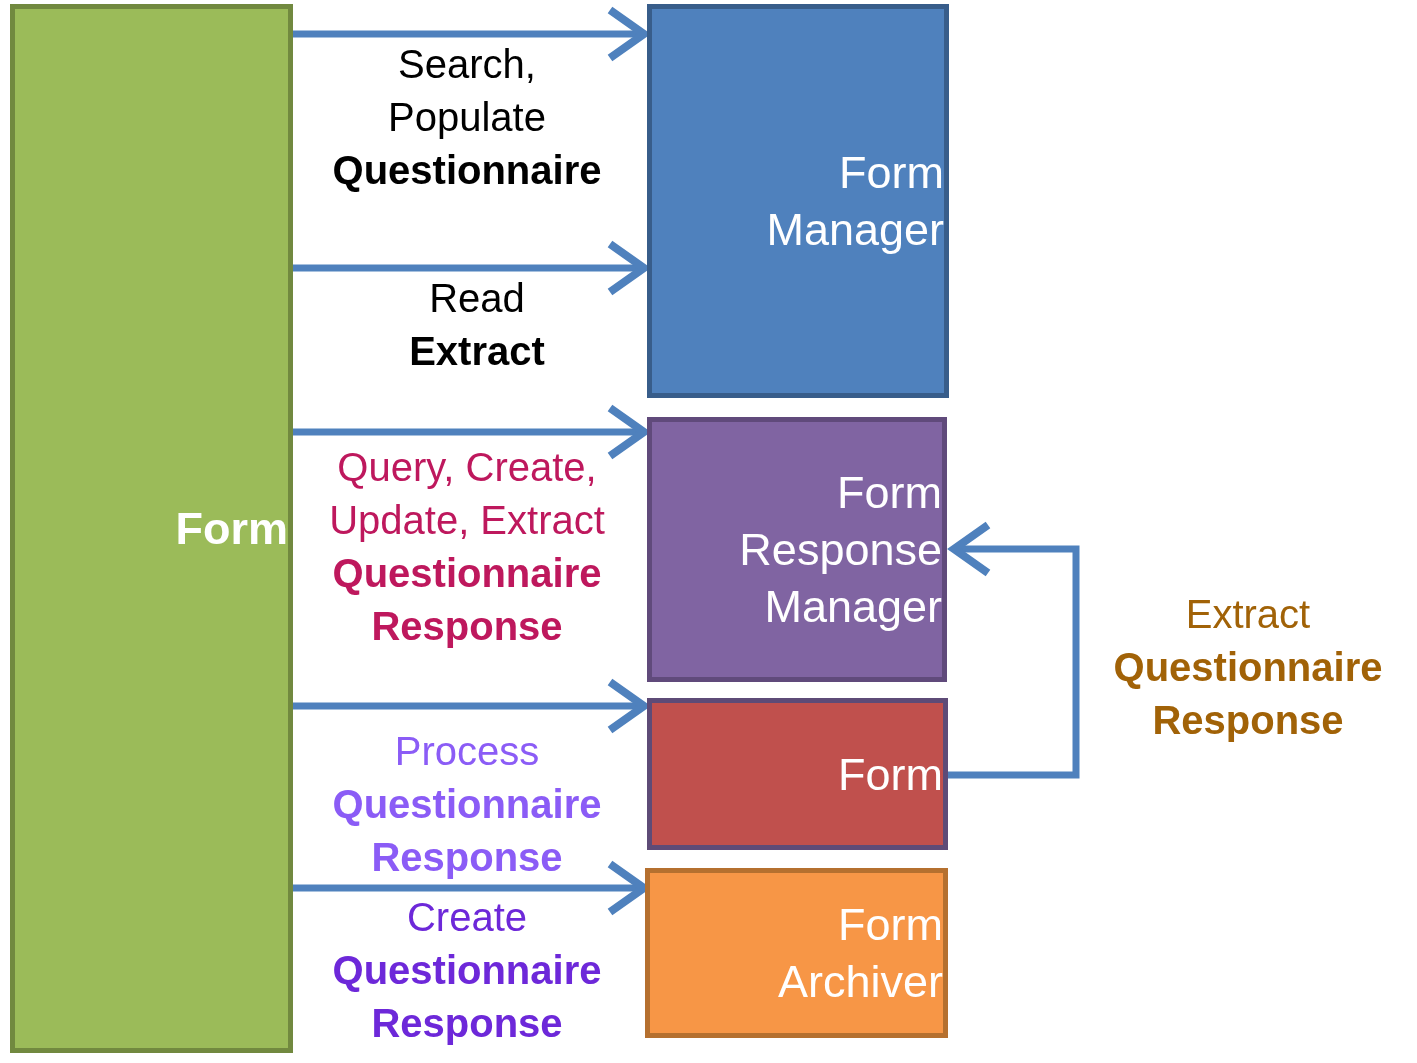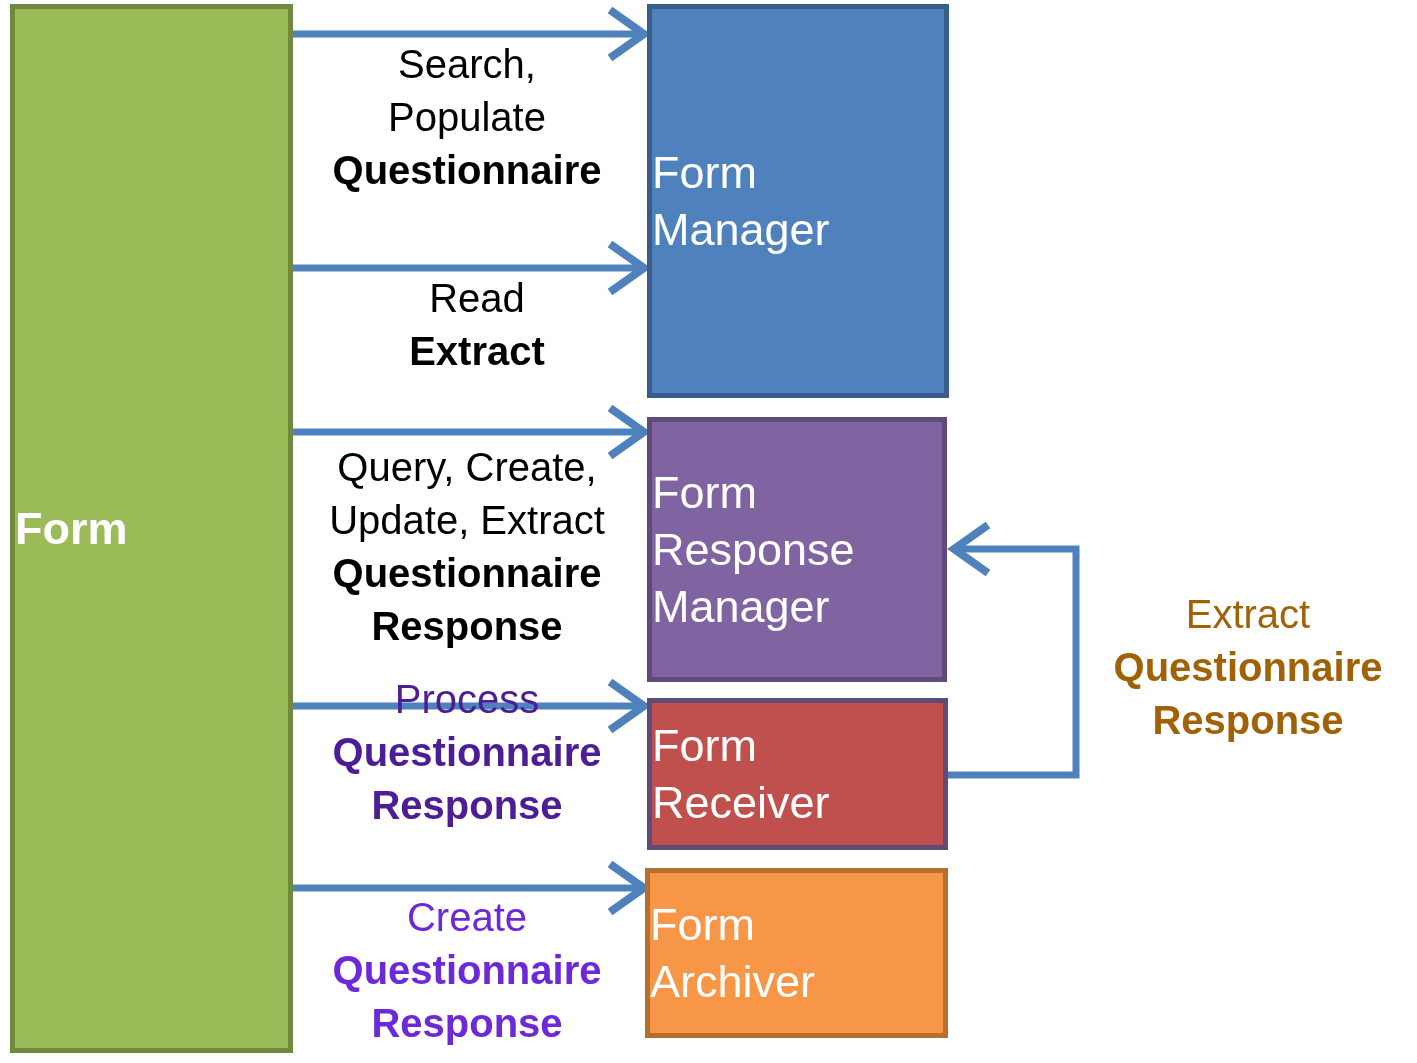--- a/index.html
+++ b/index.html
@@ -4,21 +4,21 @@
 <style>
   html,body{margin:0;padding:0;background:#fff;}
   .canvas{
     position:relative;width:1417px;height:1063px;overflow:hidden;
     font-family:"Liberation Sans",sans-serif;background:#fff;
   }
   .arrows{position:absolute;left:0;top:0;width:1417px;height:1063px;}
   .arrow-shaft,.arrow-head{fill:none;}
   .box{
     position:absolute;box-sizing:border-box;
-    display:flex;flex-direction:column;justify-content:center;align-items:flex-start;
+    display:flex;flex-direction:column;justify-content:center;align-items:flex-end;
     color:#fff;font-size:45px;line-height:57px;text-align:center;
   }
   .box.bold-label{font-weight:bold;}
   .txn-label{
     position:absolute;text-align:center;color:#000;
     font-size:40px;line-height:53px;white-space:nowrap;
   }
   .txn-label .b{font-weight:bold;}
 </style>
 </head>
@@ -63,47 +63,46 @@
     </div>
 
   <div class="box" style="left: 647px; top: 417px; width: 300px; height: 265px; background: rgb(128, 100, 162); border: 5px solid rgb(96, 74, 123); color: rgb(255, 255, 255);">
       <div>Form</div>
       <div>Response</div>
       <div>Manager</div>
     </div>
 
   <div class="box" style="left: 647px; top: 698px; width: 301px; height: 152px; background: rgb(192, 80, 77); border: 5px solid rgb(94, 75, 119); color: rgb(255, 255, 255);">
       <div>Form</div>
-      <div>Receiver</div>
     </div>
 
   <div class="box" style="left: 645px; top: 868px; width: 303px; height: 170px; background: rgb(247, 150, 70); border: 5px solid rgb(181, 112, 47); color: rgb(255, 255, 255);">
       <div>Form</div>
       <div>Archiver</div>
     </div>
 
   <div class="txn-label" style="left: 287px; top: 38px; width: 360px; color: rgb(0, 0, 0);">
       <div>Search,</div>
       <div>Populate</div>
       <div class="b">Questionnaire</div>
     </div>
 
   <div class="txn-label" style="left: 297px; top: 272px; width: 360px; color: rgb(0, 0, 0);">
       <div>Read</div>
       <div class="b">Extract</div>
     </div>
 
-  <div class="txn-label" style="left: 277px; top: 441px; width: 380px; color: #000000;">
+  <div class="txn-label" style="left: 277px; top: 441px; width: 380px; color: #be185d;">
       <div>Query, Create,</div>
       <div>Update, Extract</div>
       <div class="b">Questionnaire</div>
       <div class="b">Response</div>
     </div>
 
-  <div class="txn-label" style="left: 287px; top: 673px; width: 360px; color: #4c1d95;">
+  <div class="txn-label" style="left: 287px; top: 725px; width: 360px; color: #8b5cf6;">
       <div>Process</div>
       <div class="b">Questionnaire</div>
       <div class="b">Response</div>
     </div>
 
   <div class="txn-label" style="left: 287px; top: 891px; width: 360px; color: #6d28d9;">
       <div>Create</div>
       <div class="b">Questionnaire</div>
       <div class="b">Response</div>
     </div>

